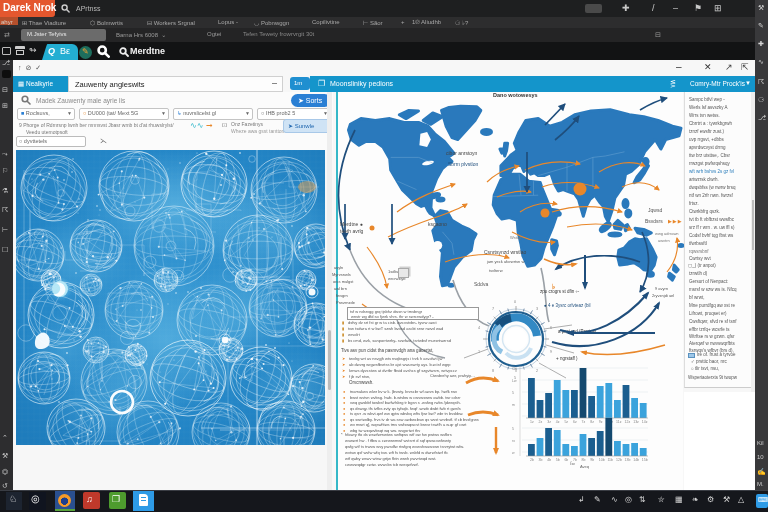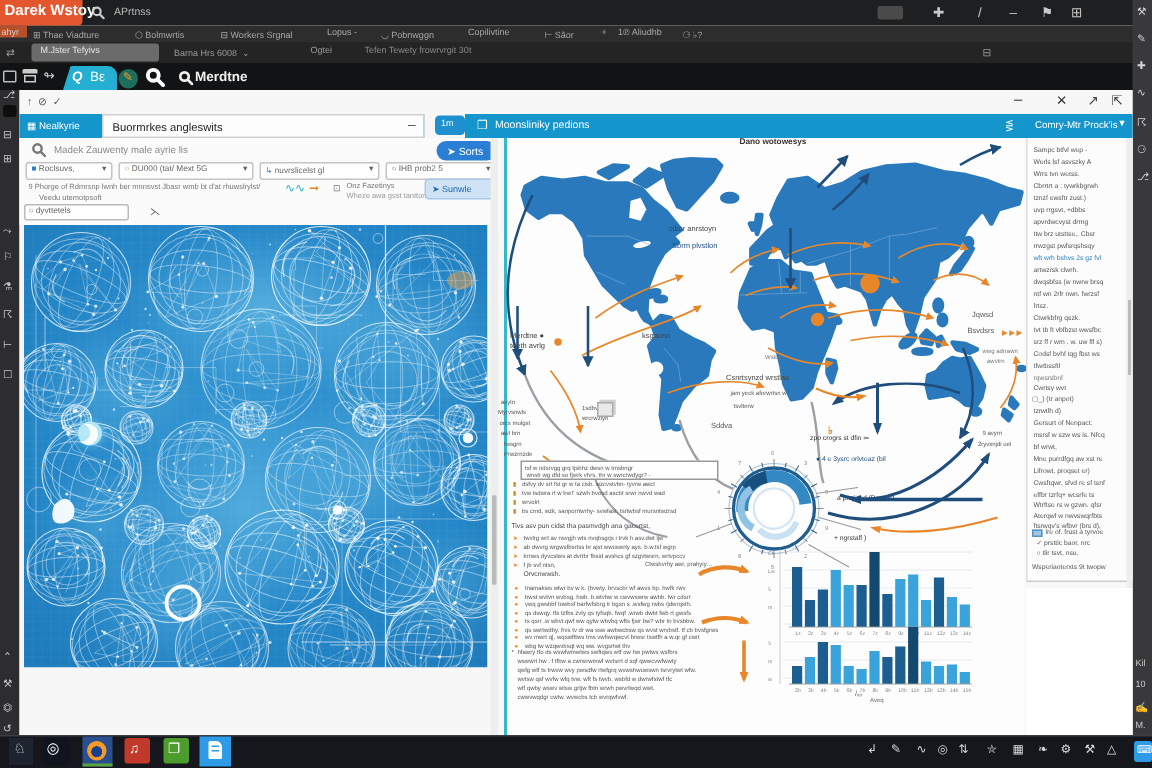--- a/index.html
+++ b/index.html
@@ -6,21 +6,21 @@
 .ab{position:absolute;}
 .t{position:absolute;white-space:nowrap;}
 </style></head><body>
 
 <div style="position:absolute;left:0;top:0;width:768px;height:17px;background:#1e1f20;"></div>
 <div style="position:absolute;left:0;top:17px;width:768px;height:11px;background:#2d2d2e;"></div>
 <div style="position:absolute;left:0;top:28px;width:768px;height:14px;background:#242425;"></div>
 <div style="position:absolute;left:0;top:42px;width:768px;height:18px;background:#121314;"></div>
 <div style="position:absolute;left:0;top:0;width:55px;height:17px;background:#e4572e;border-radius:0 0 3px 0;"></div>
 <div style="position:absolute;left:0;top:17px;width:18px;height:8px;background:#b5502c;"></div>
-<div class="t" style="left:3px;top:2px;font-size:10px;font-weight:bold;color:#fff;">Darek Wstoy</div>
+<div class="t" style="left:3px;top:2px;font-size:10px;font-weight:bold;color:#fff;">Darek Nrok</div>
 <svg class="ab" style="left:61px;top:4px;" width="9" height="9" viewBox="0 0 10 10">
     <circle cx="4" cy="4" r="2.8" fill="none" stroke="#cccccc" stroke-width="1.6"></circle>
     <line x1="6.2" y1="6.2" x2="9" y2="9" stroke="#cccccc" stroke-width="1.6" stroke-linecap="round"></line>
   </svg>
 <div class="t" style="left:76px;top:5px;font-size:7px;color:#b9b9b9;">APrtnss</div>
 <div style="position:absolute;left:585px;top:4px;width:17px;height:9px;background:#4a4a4a;border-radius:2px;"></div>
 <div class="t" style="left:622px;top:3px;font-size:9px;color:#c9c9c9;">✚</div>
 <div class="t" style="left:652px;top:3px;font-size:9px;color:#c9c9c9;">/</div>
 <div class="t" style="left:673px;top:3px;font-size:9px;color:#c9c9c9;">–</div>
 <div class="t" style="left:694px;top:3px;font-size:9px;color:#c9c9c9;">⚑</div>
@@ -90,21 +90,21 @@
 <div class="t" style="left:757px;top:481px;font-size:6px;color:#ccc;">M.</div>
 <div style="position:absolute;left:13px;top:60px;width:742px;height:430px;background:#f7f7f7;"></div>
 <div class="t" style="left:18px;top:64px;font-size:7px;color:#555;">↑&nbsp;&nbsp;⊘&nbsp;&nbsp;✓</div>
 <div class="t" style="left:676px;top:61px;font-size:10px;color:#333;">–</div>
 <div class="t" style="left:704px;top:62px;font-size:9px;color:#333;">✕</div>
 <div class="t" style="left:725px;top:62px;font-size:9px;color:#444;">↗</div>
 <div class="t" style="left:741px;top:62px;font-size:9px;color:#444;">⇱</div>
 <div style="position:absolute;left:13px;top:76px;width:270px;height:16px;background:#1495cb;"></div>
 <div class="t" style="left:18px;top:80px;font-size:6.5px;color:#fff;">▦ Nealkyrie</div>
 <div style="position:absolute;left:68px;top:76px;width:215px;height:16px;background:#fdfdfd;border:1px solid #d0d0d0;"></div>
-<div class="t" style="left:75px;top:80px;font-size:7.5px;color:#222;">Buormrkes angleswits</div>
+<div class="t" style="left:75px;top:80px;font-size:7.5px;color:#222;">Zauwenty angleswits</div>
 <div class="t" style="left:272px;top:78px;font-size:9px;color:#444;">–</div>
 <div style="position:absolute;left:290px;top:77px;width:20px;height:13px;background:#1f8fd0;border-radius:3px;"></div>
 <div class="t" style="left:294px;top:80px;font-size:6px;color:#fff;">1m</div>
 <div style="position:absolute;left:310px;top:76px;width:445px;height:16px;background:#1495cb;"></div>
 <div class="t" style="left:318px;top:79px;font-size:8px;color:#fff;">❐</div>
 <div class="t" style="left:330px;top:80px;font-size:7px;color:#fff;">Moonsliniky pedions</div>
 <div class="t" style="left:670px;top:80px;font-size:7px;color:#fff;">⋚</div>
 <div class="t" style="left:690px;top:80px;font-size:6.5px;color:#fff;">Comry-Mtr Prock'is</div>
 <div class="t" style="left:745px;top:80px;font-size:6px;color:#fff;">▼</div>
 <div style="position:absolute;left:13px;top:92px;width:320px;height:58px;background:#fbfbfb;"></div>

